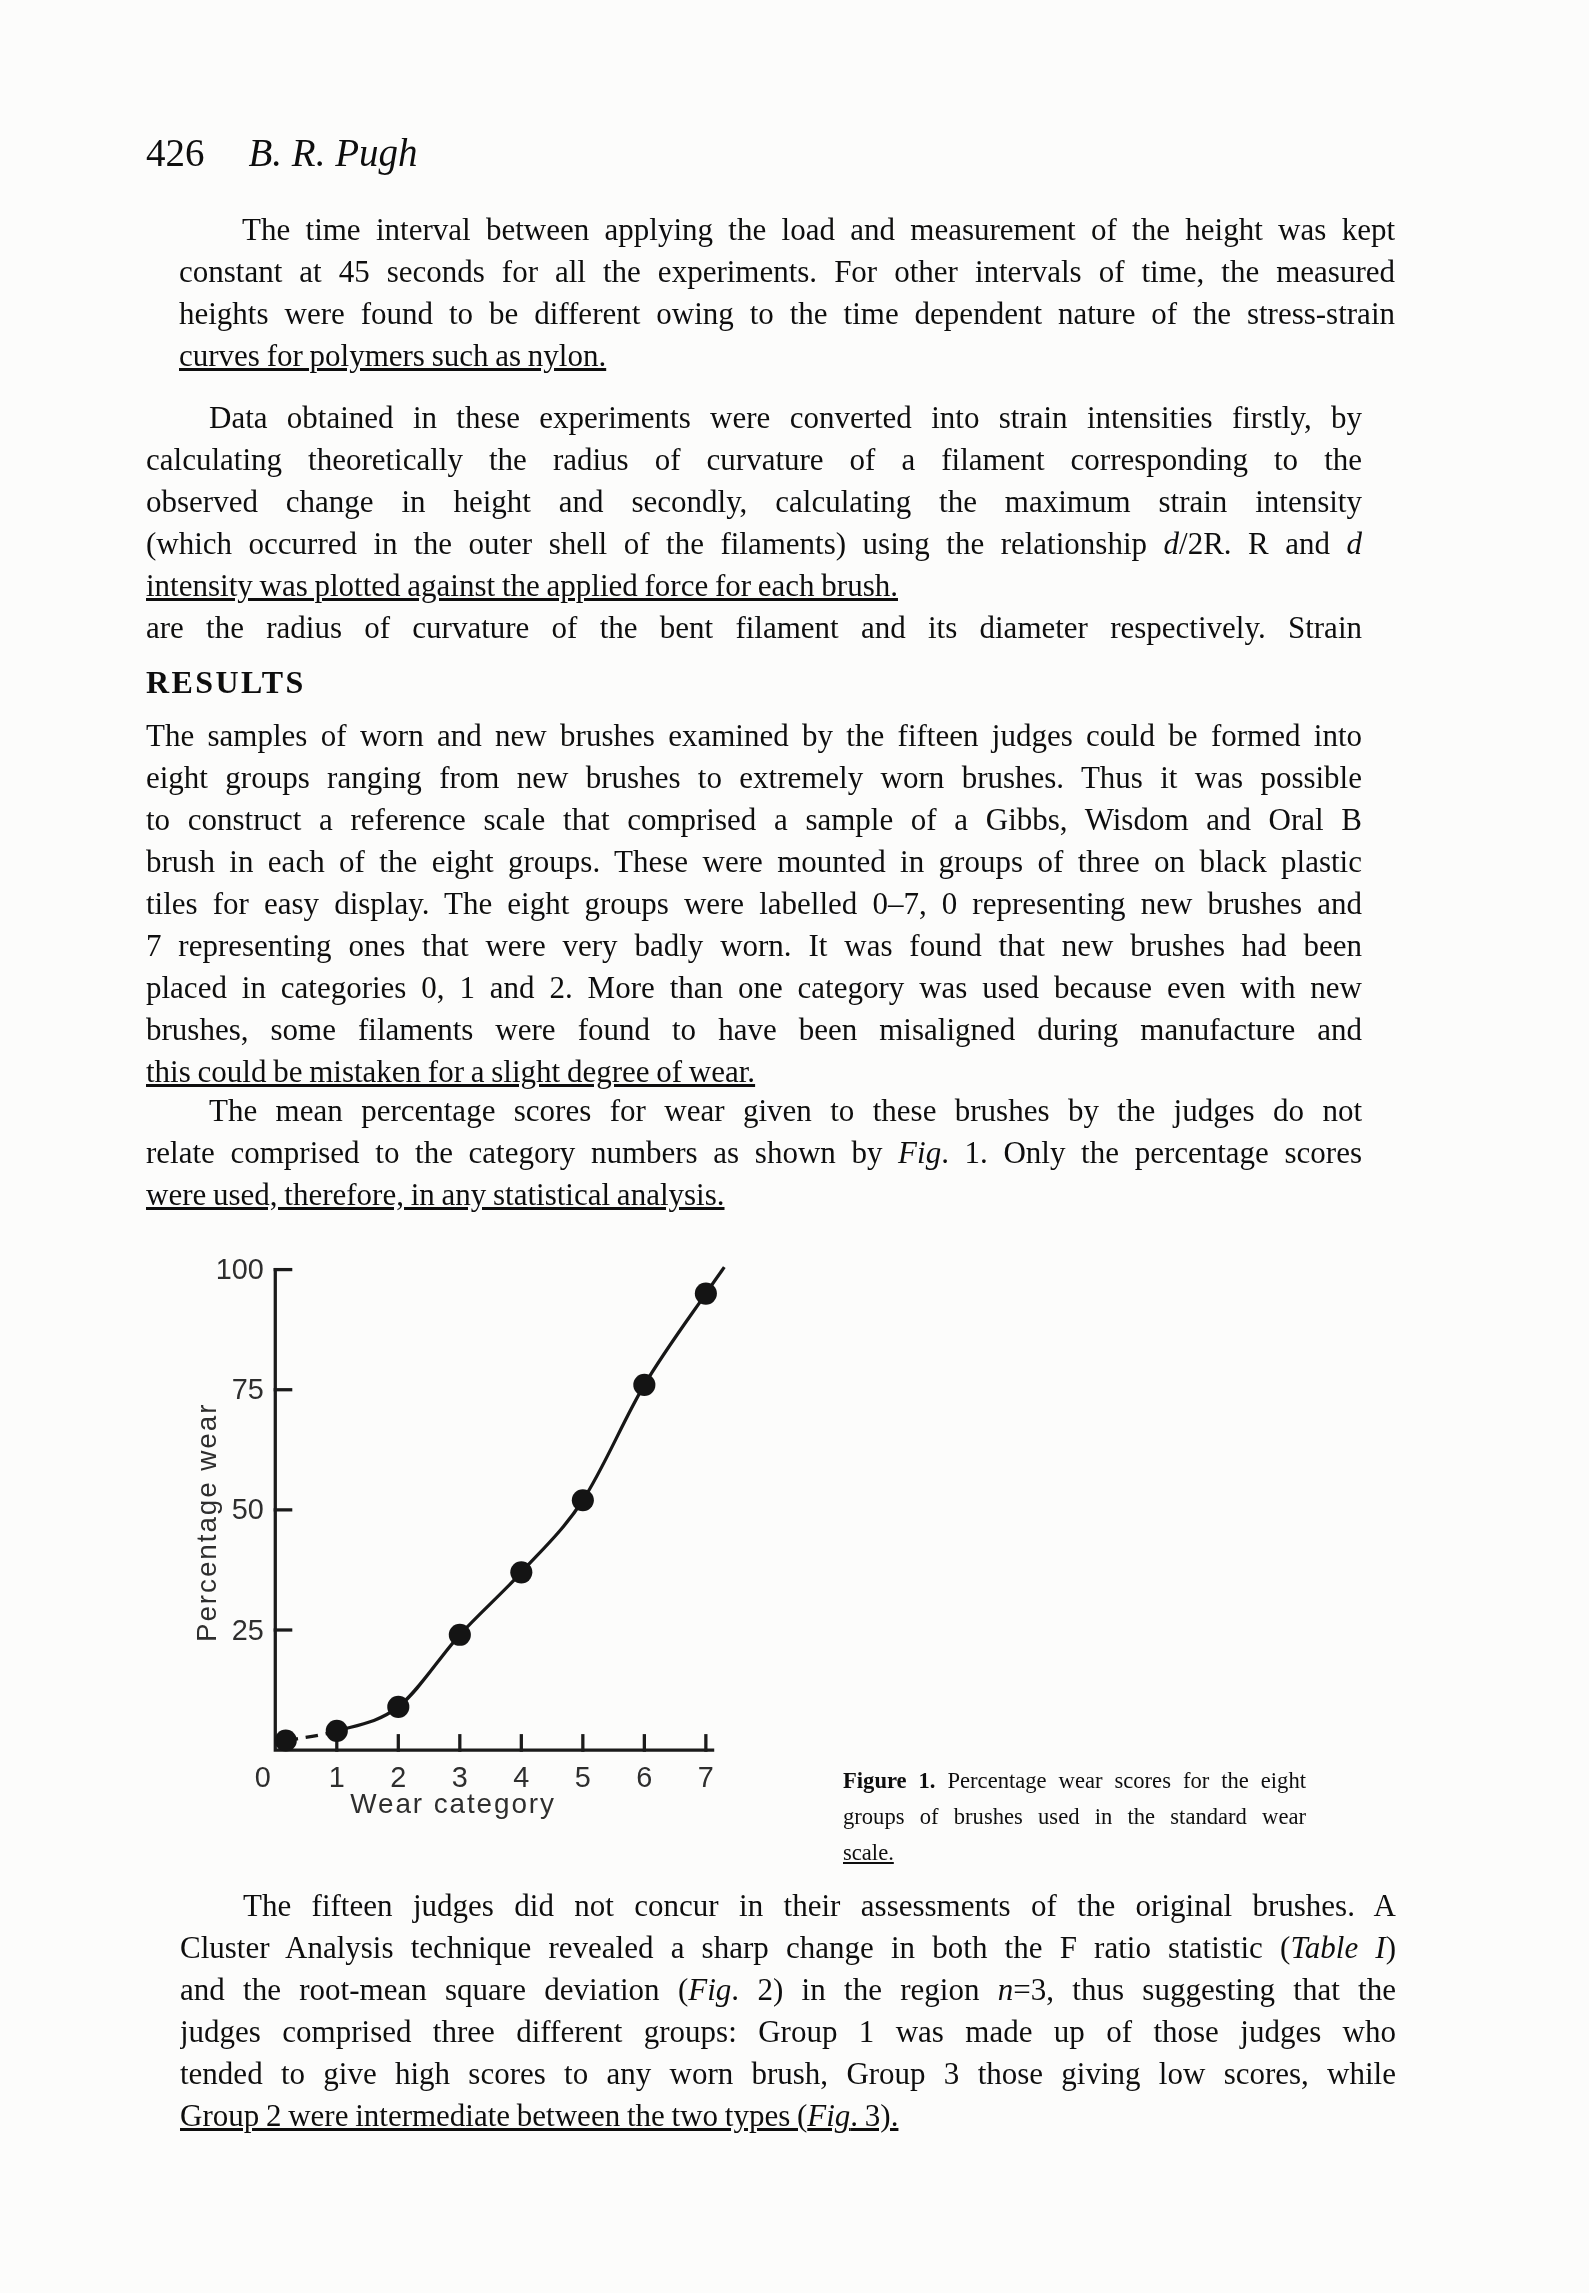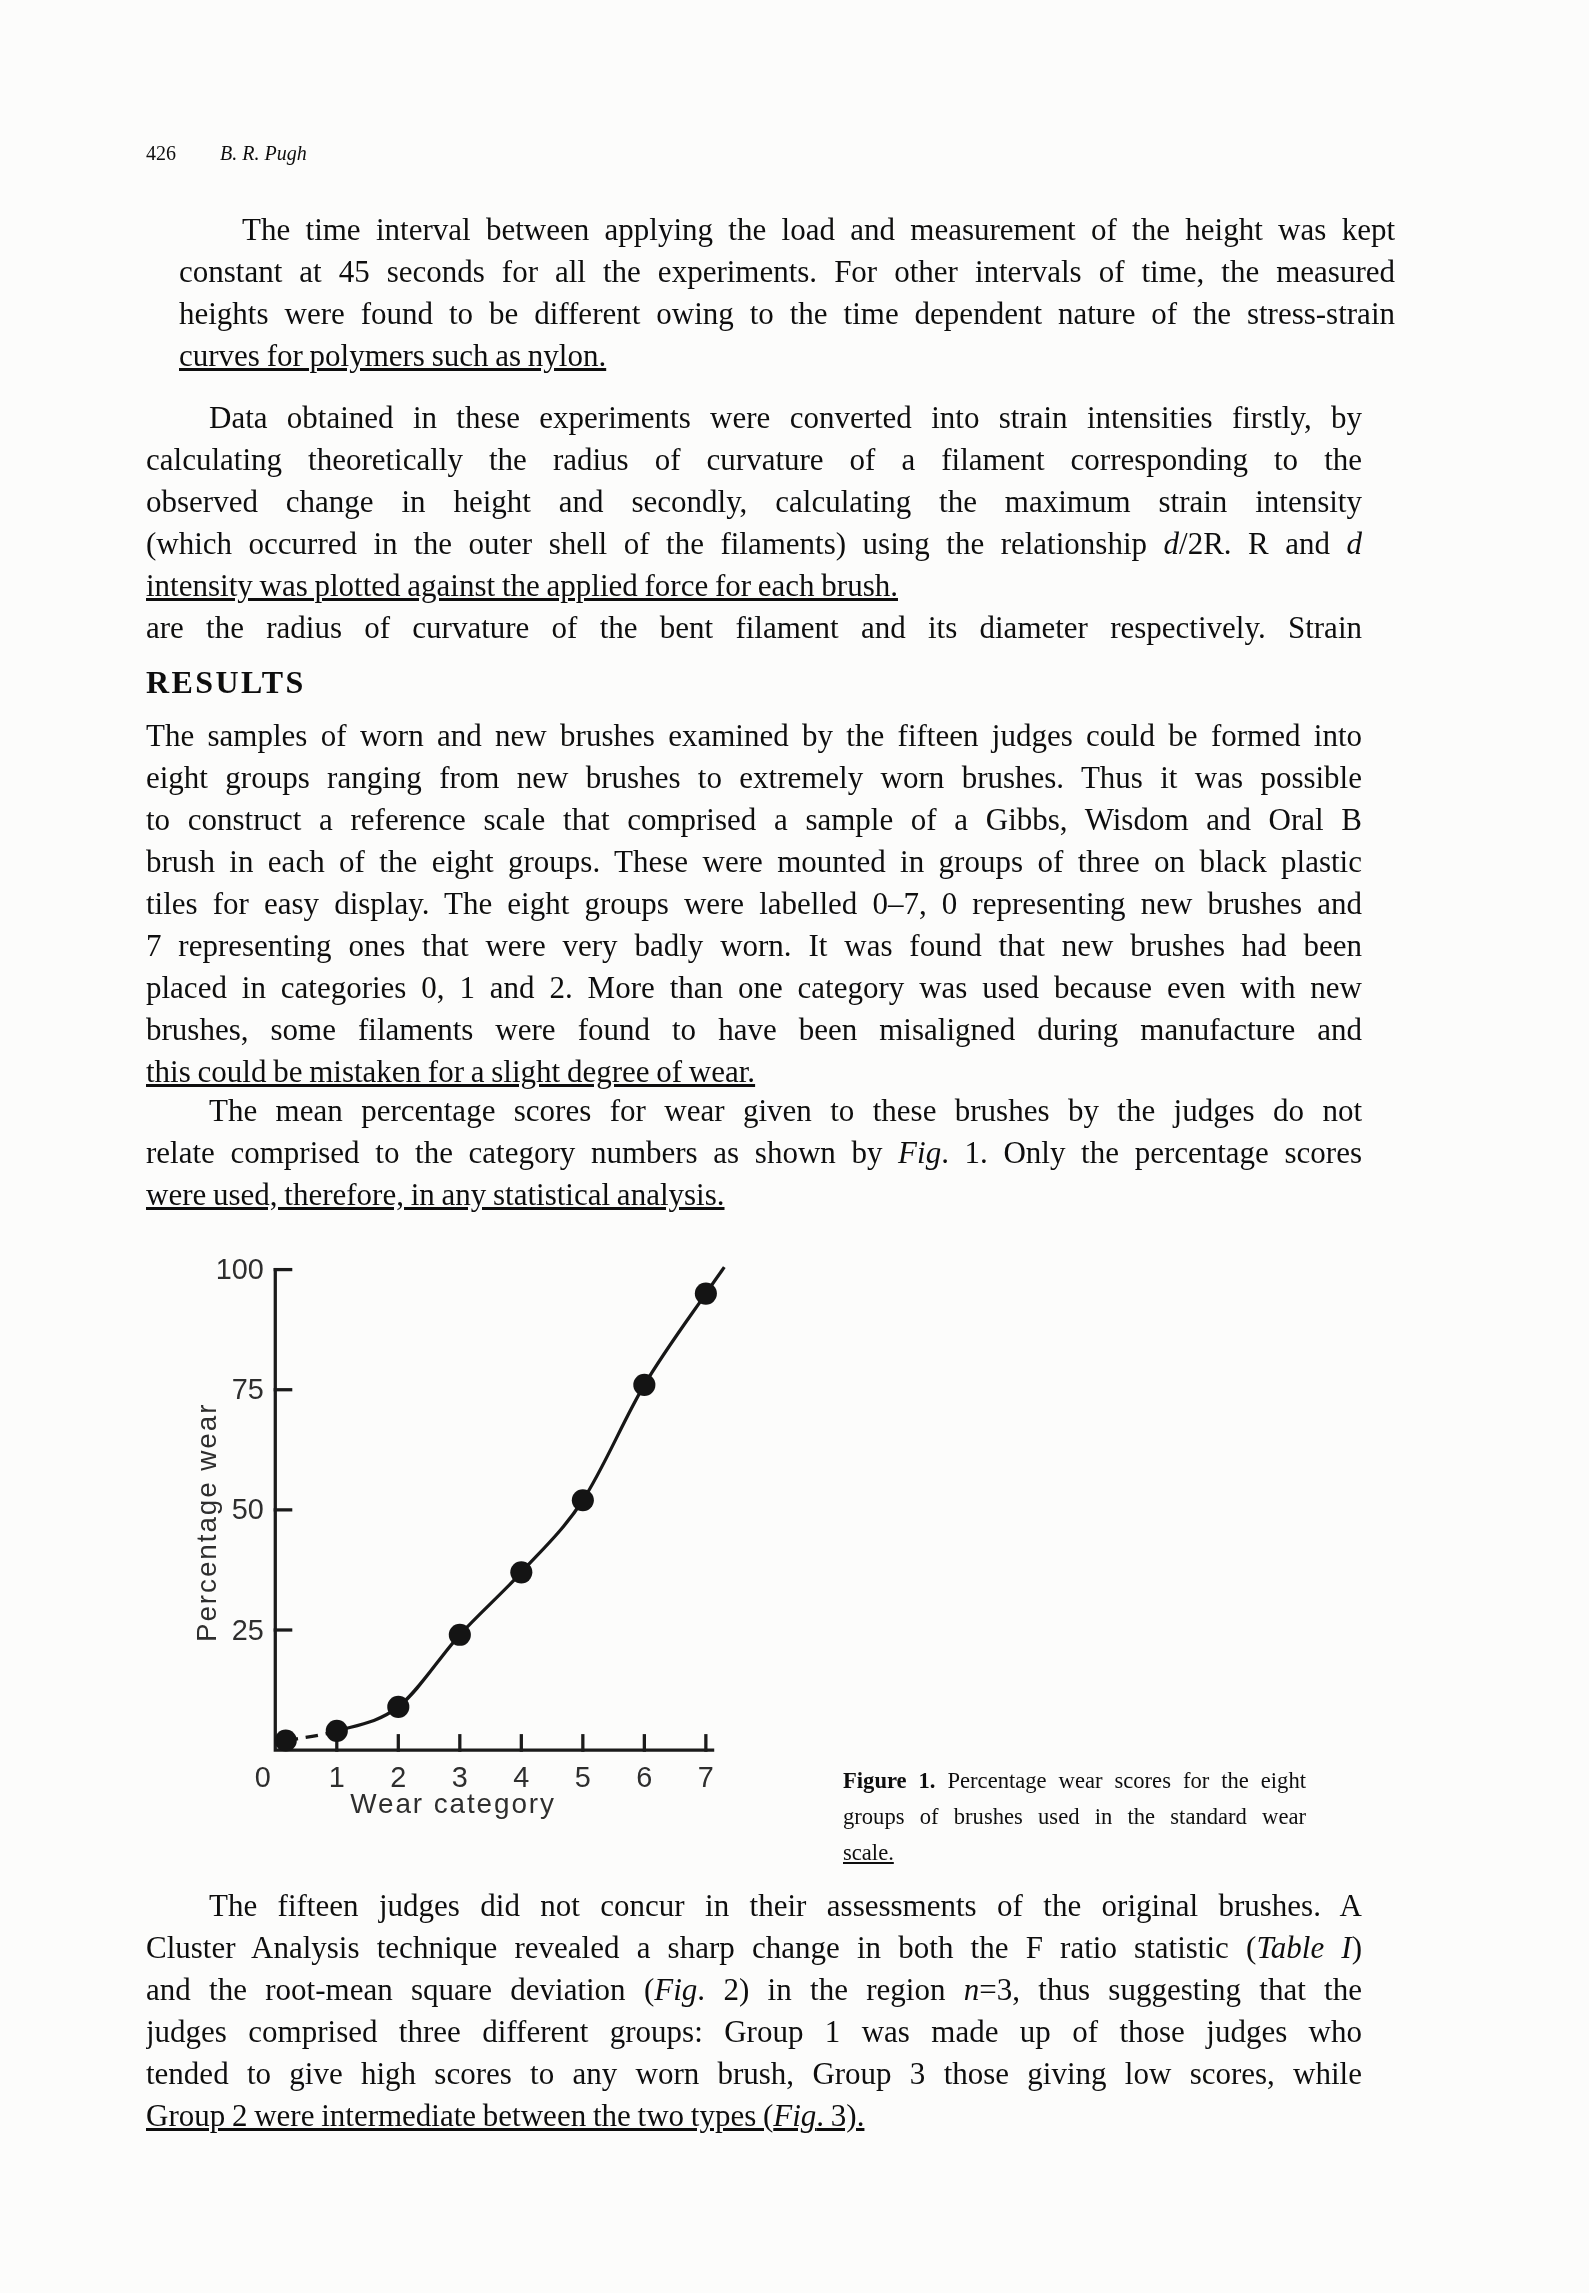--- a/index.html
+++ b/index.html
@@ -7,34 +7,34 @@
   .page{
     position:relative;
     width:1590px;height:2293px;
     background:#fcfcfb;
     font-family:"Liberation Serif", serif;
     color:#0e0e0e;
     overflow:hidden;
   }
   .pagehead{
     position:absolute;left:146px;top:134px;
-    font-size:20px;line-height:38px;
+    font-size:39px;line-height:38px;
   }
   .pagehead .num{margin-right:44px;}
   .pagehead .author{font-style:italic;}
   .block{
     position:absolute;left:146px;width:1216px;
     font-size:31px;line-height:42px;
     word-spacing:-1px;
   }
   .p1{top:209px;margin-left:33px;}
   .p2{top:377px;margin-top:20px;}
   .p3{top:715px;}
   .p4{top:1090px;}
-  .p5{top:1885px;}
+  .p5{top:1885px;margin-left:34px;}
   .jline{
     height:42px;overflow:hidden;
     text-align:justify;text-align-last:justify;
   }
   .jline::after{content:"";display:inline-block;width:100%;height:0;vertical-align:top;}
   .jline.jlast{text-align-last:left;text-decoration:underline;}
   .jline.jlast::after{content:none;}
   .jline.ind{text-indent:63px;}
   .it{font-style:italic;}
   .bf{font-weight:bold;}

